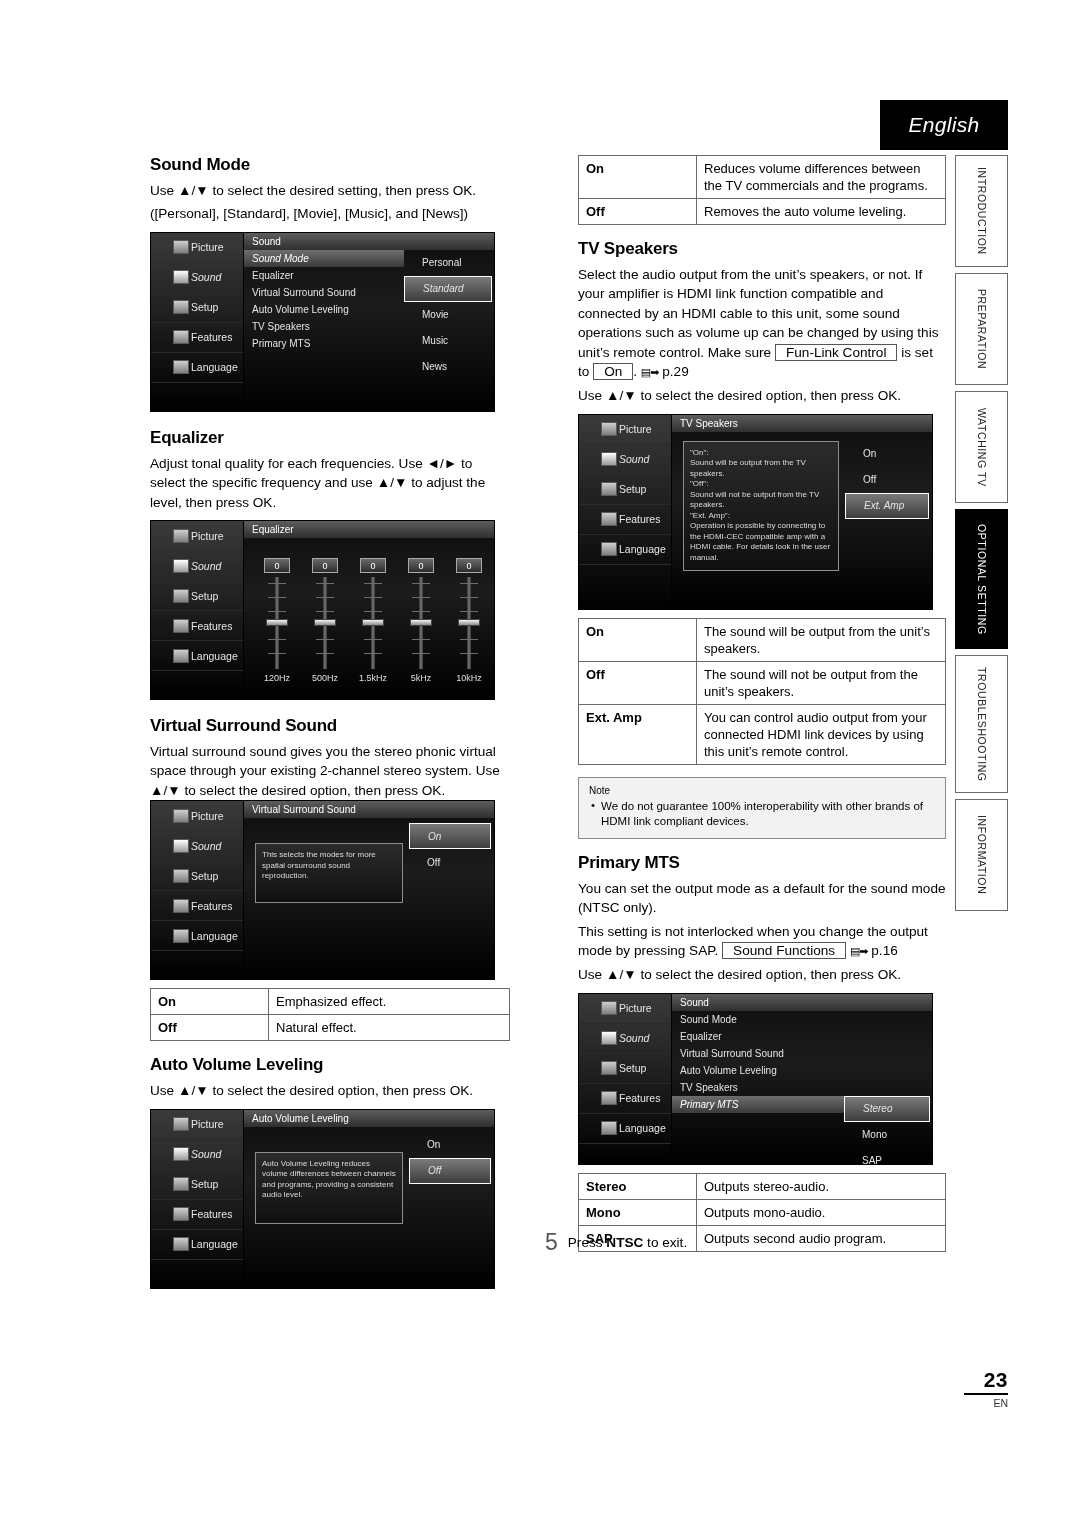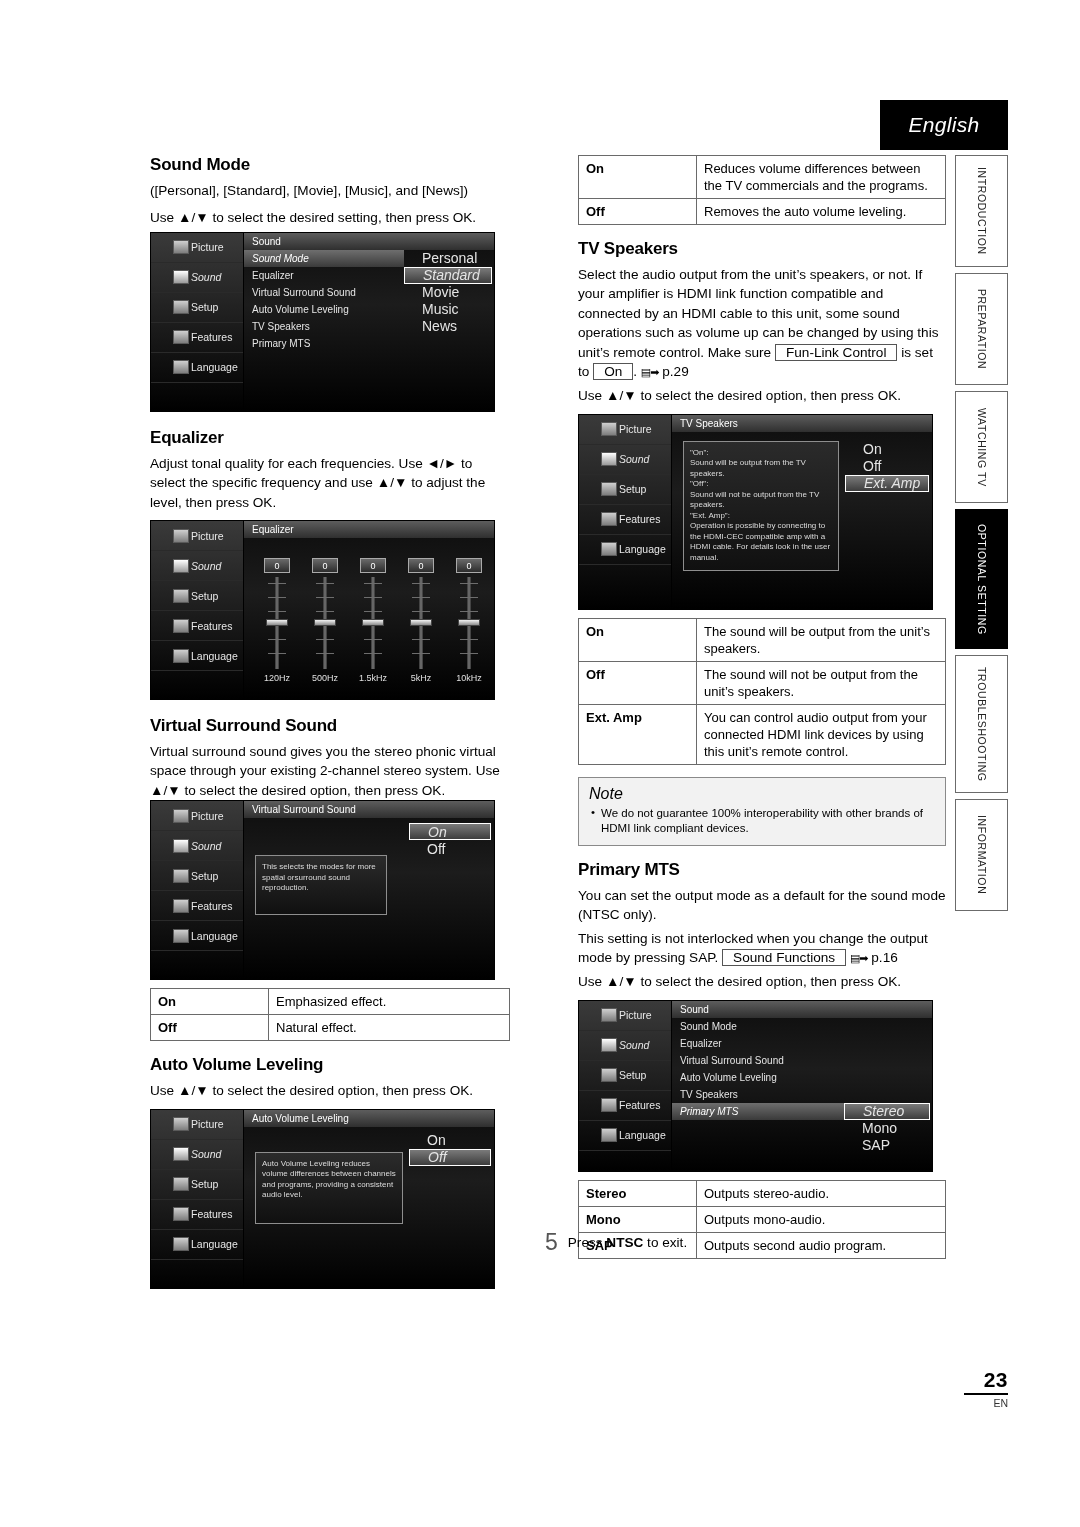--- a/index.html
+++ b/index.html
@@ -85,21 +85,21 @@
   }
   .osd .menucol .mi {
     height: 17px; color: #e5e5e5; font-size: 10px;
     display: flex; align-items: center; padding-left: 8px;
   }
   .osd .menucol .mi.hl {
     background: linear-gradient(180deg,#6e6e6e,#3a3a3a); font-style: italic; color: #fff;
   }
   .osd .optcol { position: absolute; left: 253px; top: 17px; width: 88px; }
   .osd .optcol .oi {
-    height: 17px; color: #e5e5e5; font-size: 14px;
+    height: 26px; color: #e5e5e5; font-size: 10px;
     display: flex; align-items: center; padding-left: 18px;
   }
   .osd .optcol .oi.box {
     border: 1px solid #ffffff; background: linear-gradient(180deg,#7a7a7a,#3d3d3d);
     font-style: italic;
     text-align: right;
   }
   .osd .helpbox {
     position: absolute; border: 1px solid #8e8e8e;
     background: linear-gradient(180deg,#2b2b2b,#101010);
@@ -137,21 +137,21 @@
     border: 1px solid #6a6a6a; padding: 4px 7px; vertical-align: top;
     line-height: 17px;
   }
   table.desc td.key { width: 118px; font-weight: bold; }
 
   
   .note {
     border: 1px solid #8a8a8a; background: #f2f2f2; padding: 7px 10px 9px;
     margin-top: 12px;
   }
-  .note .nt { font-size: 16px; font-style: italic; margin-bottom: 3px; }
+  .note .nt { font-size: 10px; margin-bottom: 3px; }
   .note .nl { font-size: 11.5px; line-height: 15px; padding-left: 12px; position: relative; }
   .note .nl::before { content: "•"; position: absolute; left: 2px; top: -1px; }
 
   
   .step5 { position: absolute; left: 545px; top: 1232px; width: 400px; display: flex; gap: 10px; align-items: flex-start; }
   .step5 .num { font-size: 23px; color: #555; line-height: 20px; }
   .step5 .txt { font-size: 13.6px; padding-top: 3px; }
 
   
   .folio { position: absolute; right: 72px; bottom: 118px; text-align: right; }
@@ -185,22 +185,22 @@
         <span>TROUBLESHOOTING</span>
       </div>
     <div class="tab" style="height:112px">
         <span>INFORMATION</span>
       </div>
   </div>
 
   <div class="col-left">
 
     <h2 class="sec">Sound Mode</h2>
+    <p class="body">Use ▲/▼ to select the desired setting, then press OK.</p>
     <p class="body" style="margin-bottom:8px">([Personal], [Standard], [Movie], [Music], and [News])</p>
-    <p class="body">Use ▲/▼ to select the desired setting, then press OK.</p>
 
     <div class="osd">
       <div class="sidebar">
         <div class="sb-item">
             <i class="ico"></i>
             <span>Picture</span>
           </div>
         <div class="sb-item sel">
             <i class="ico"></i>
             <span>Sound</span>
@@ -352,21 +352,21 @@
         <div class="sb-item">
             <i class="ico"></i>
             <span>Features</span>
           </div>
         <div class="sb-item">
             <i class="ico"></i>
             <span>Language</span>
           </div>
       </div>
       <div class="titlebar">Virtual Surround Sound</div>
-      <div class="helpbox" style="left:104px; top:54px; width:132px; height:60px;">This selects the modes for more spatial orsurround sound reproduction.</div>
+      <div class="helpbox" style="left:104px; top:42px; width:148px; height:60px;">This selects the modes for more spatial orsurround sound reproduction.</div>
       <div class="optcol" style="left:258px; top:22px; width:82px;">
         <div class="oi box">On</div>
         <div class="oi">Off</div>
       </div>
     </div>
 
     <table class="desc">
       <tbody>
           <tr>
         <td class="key">On</td>

